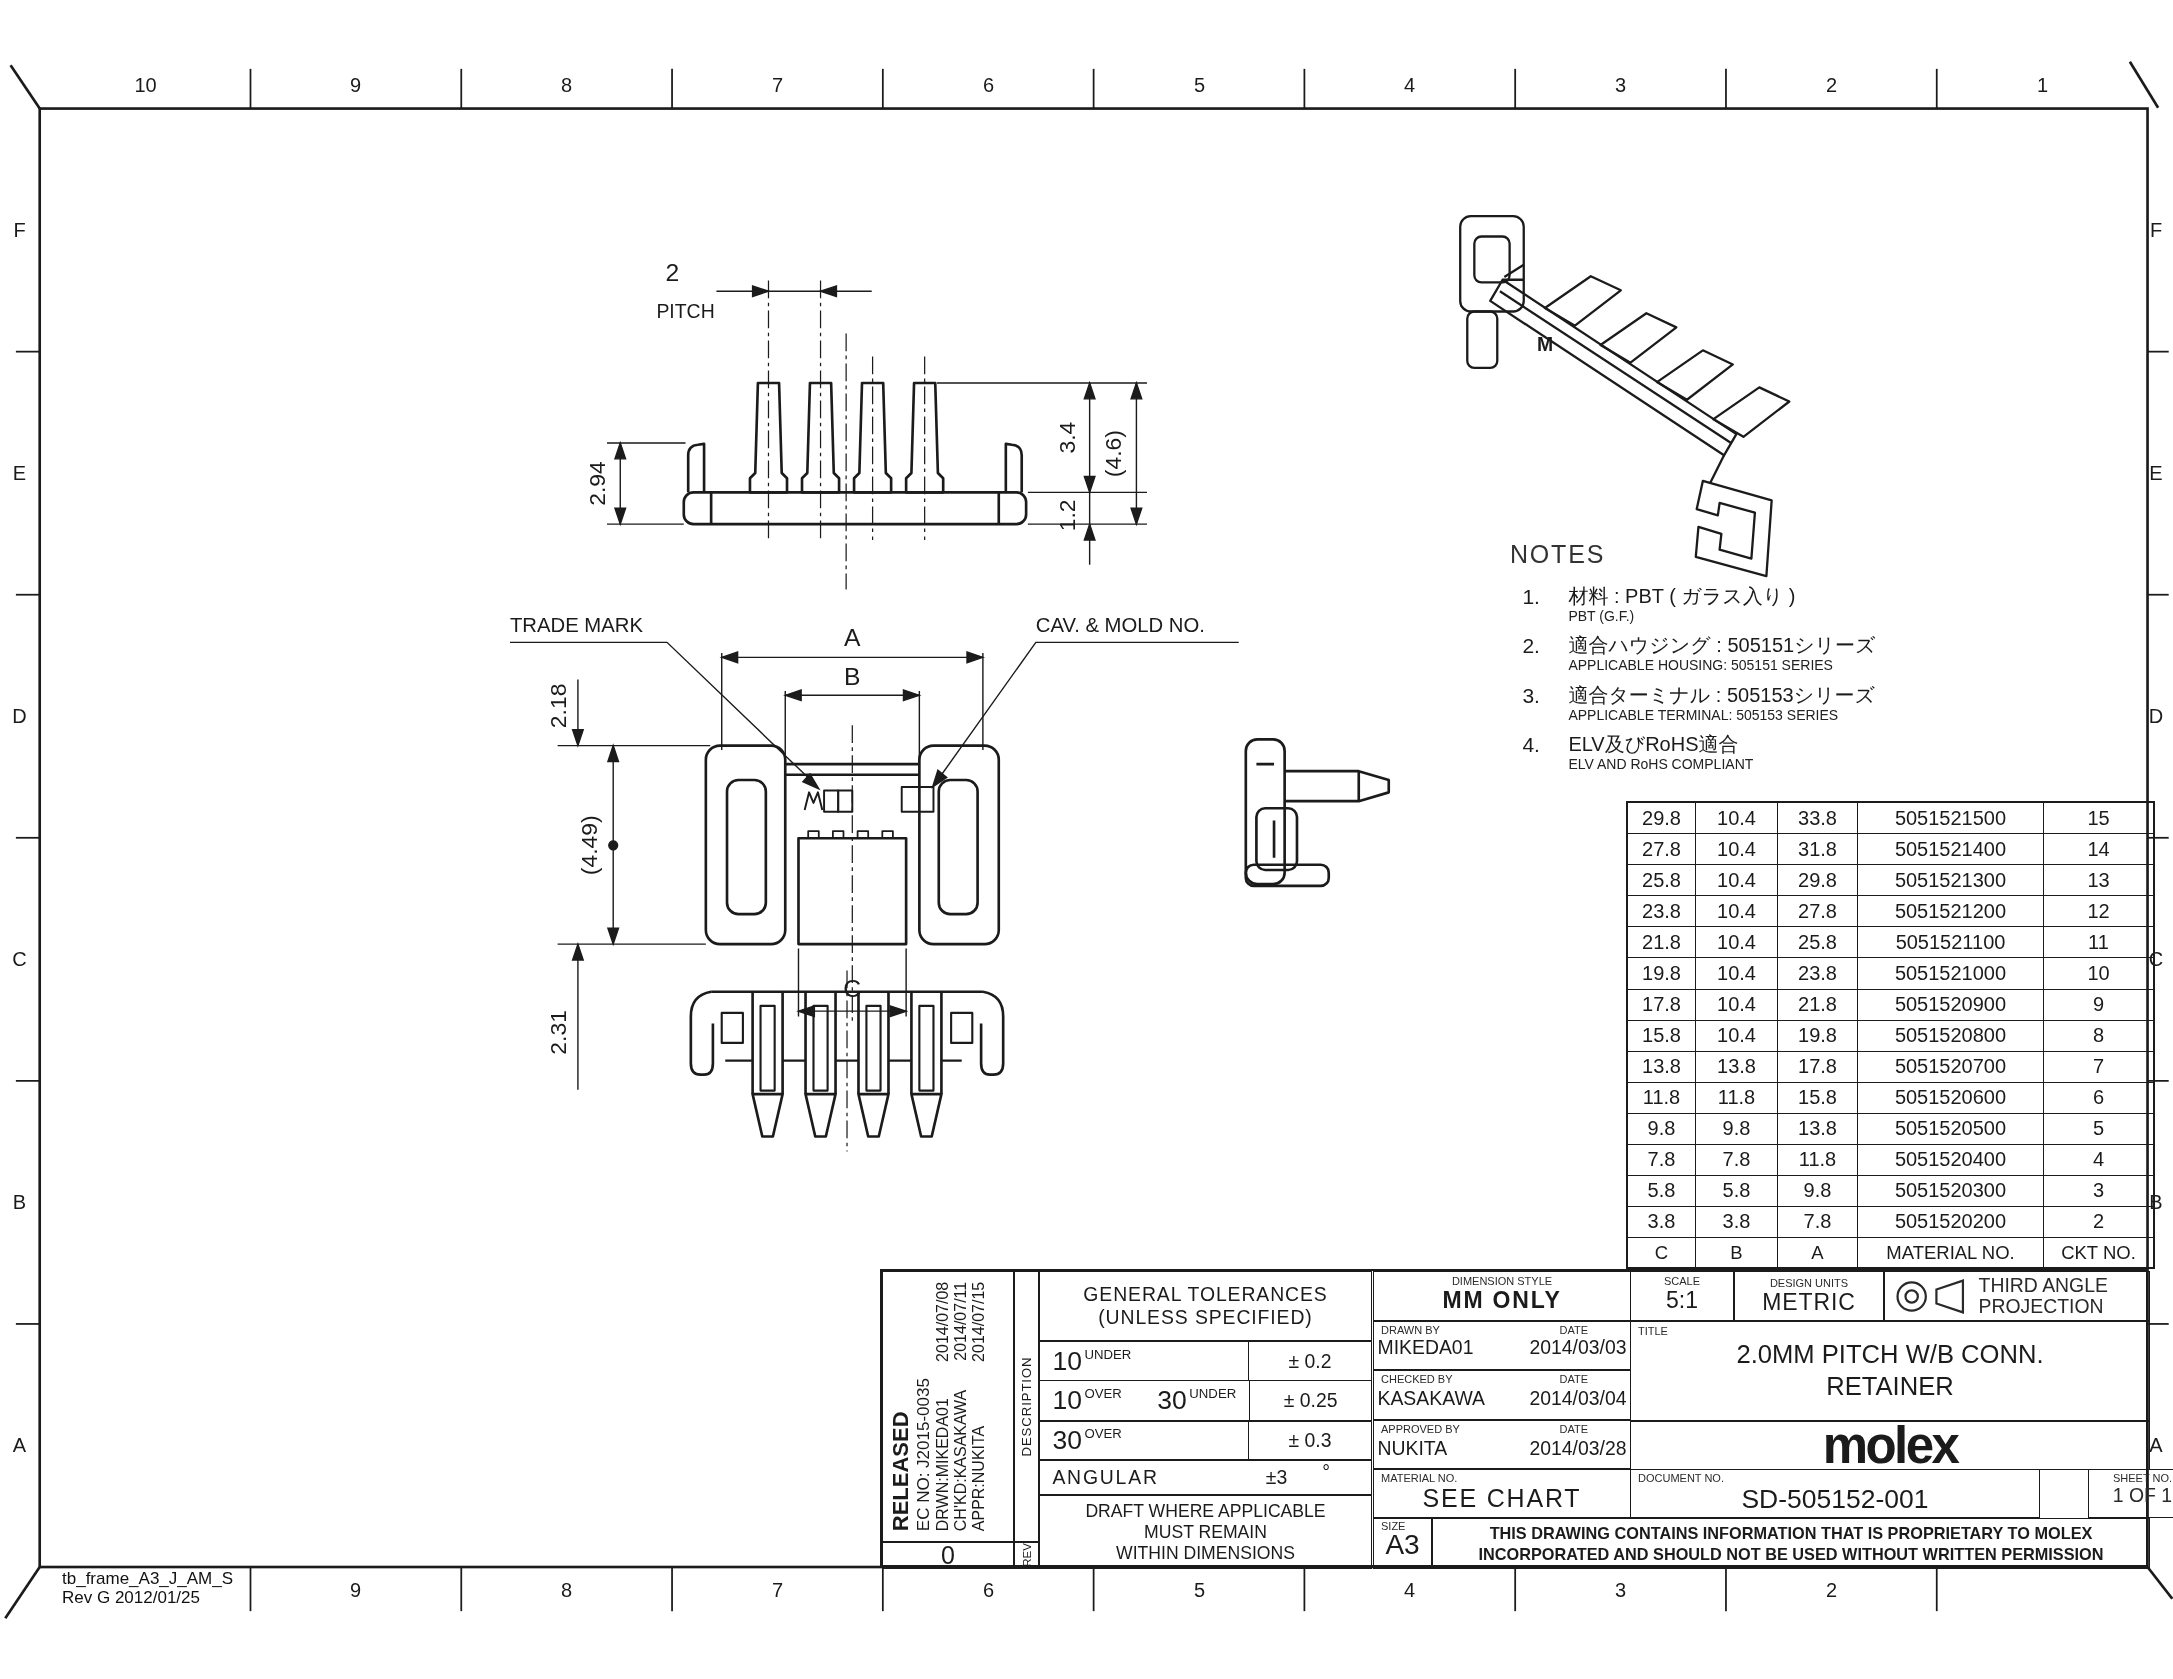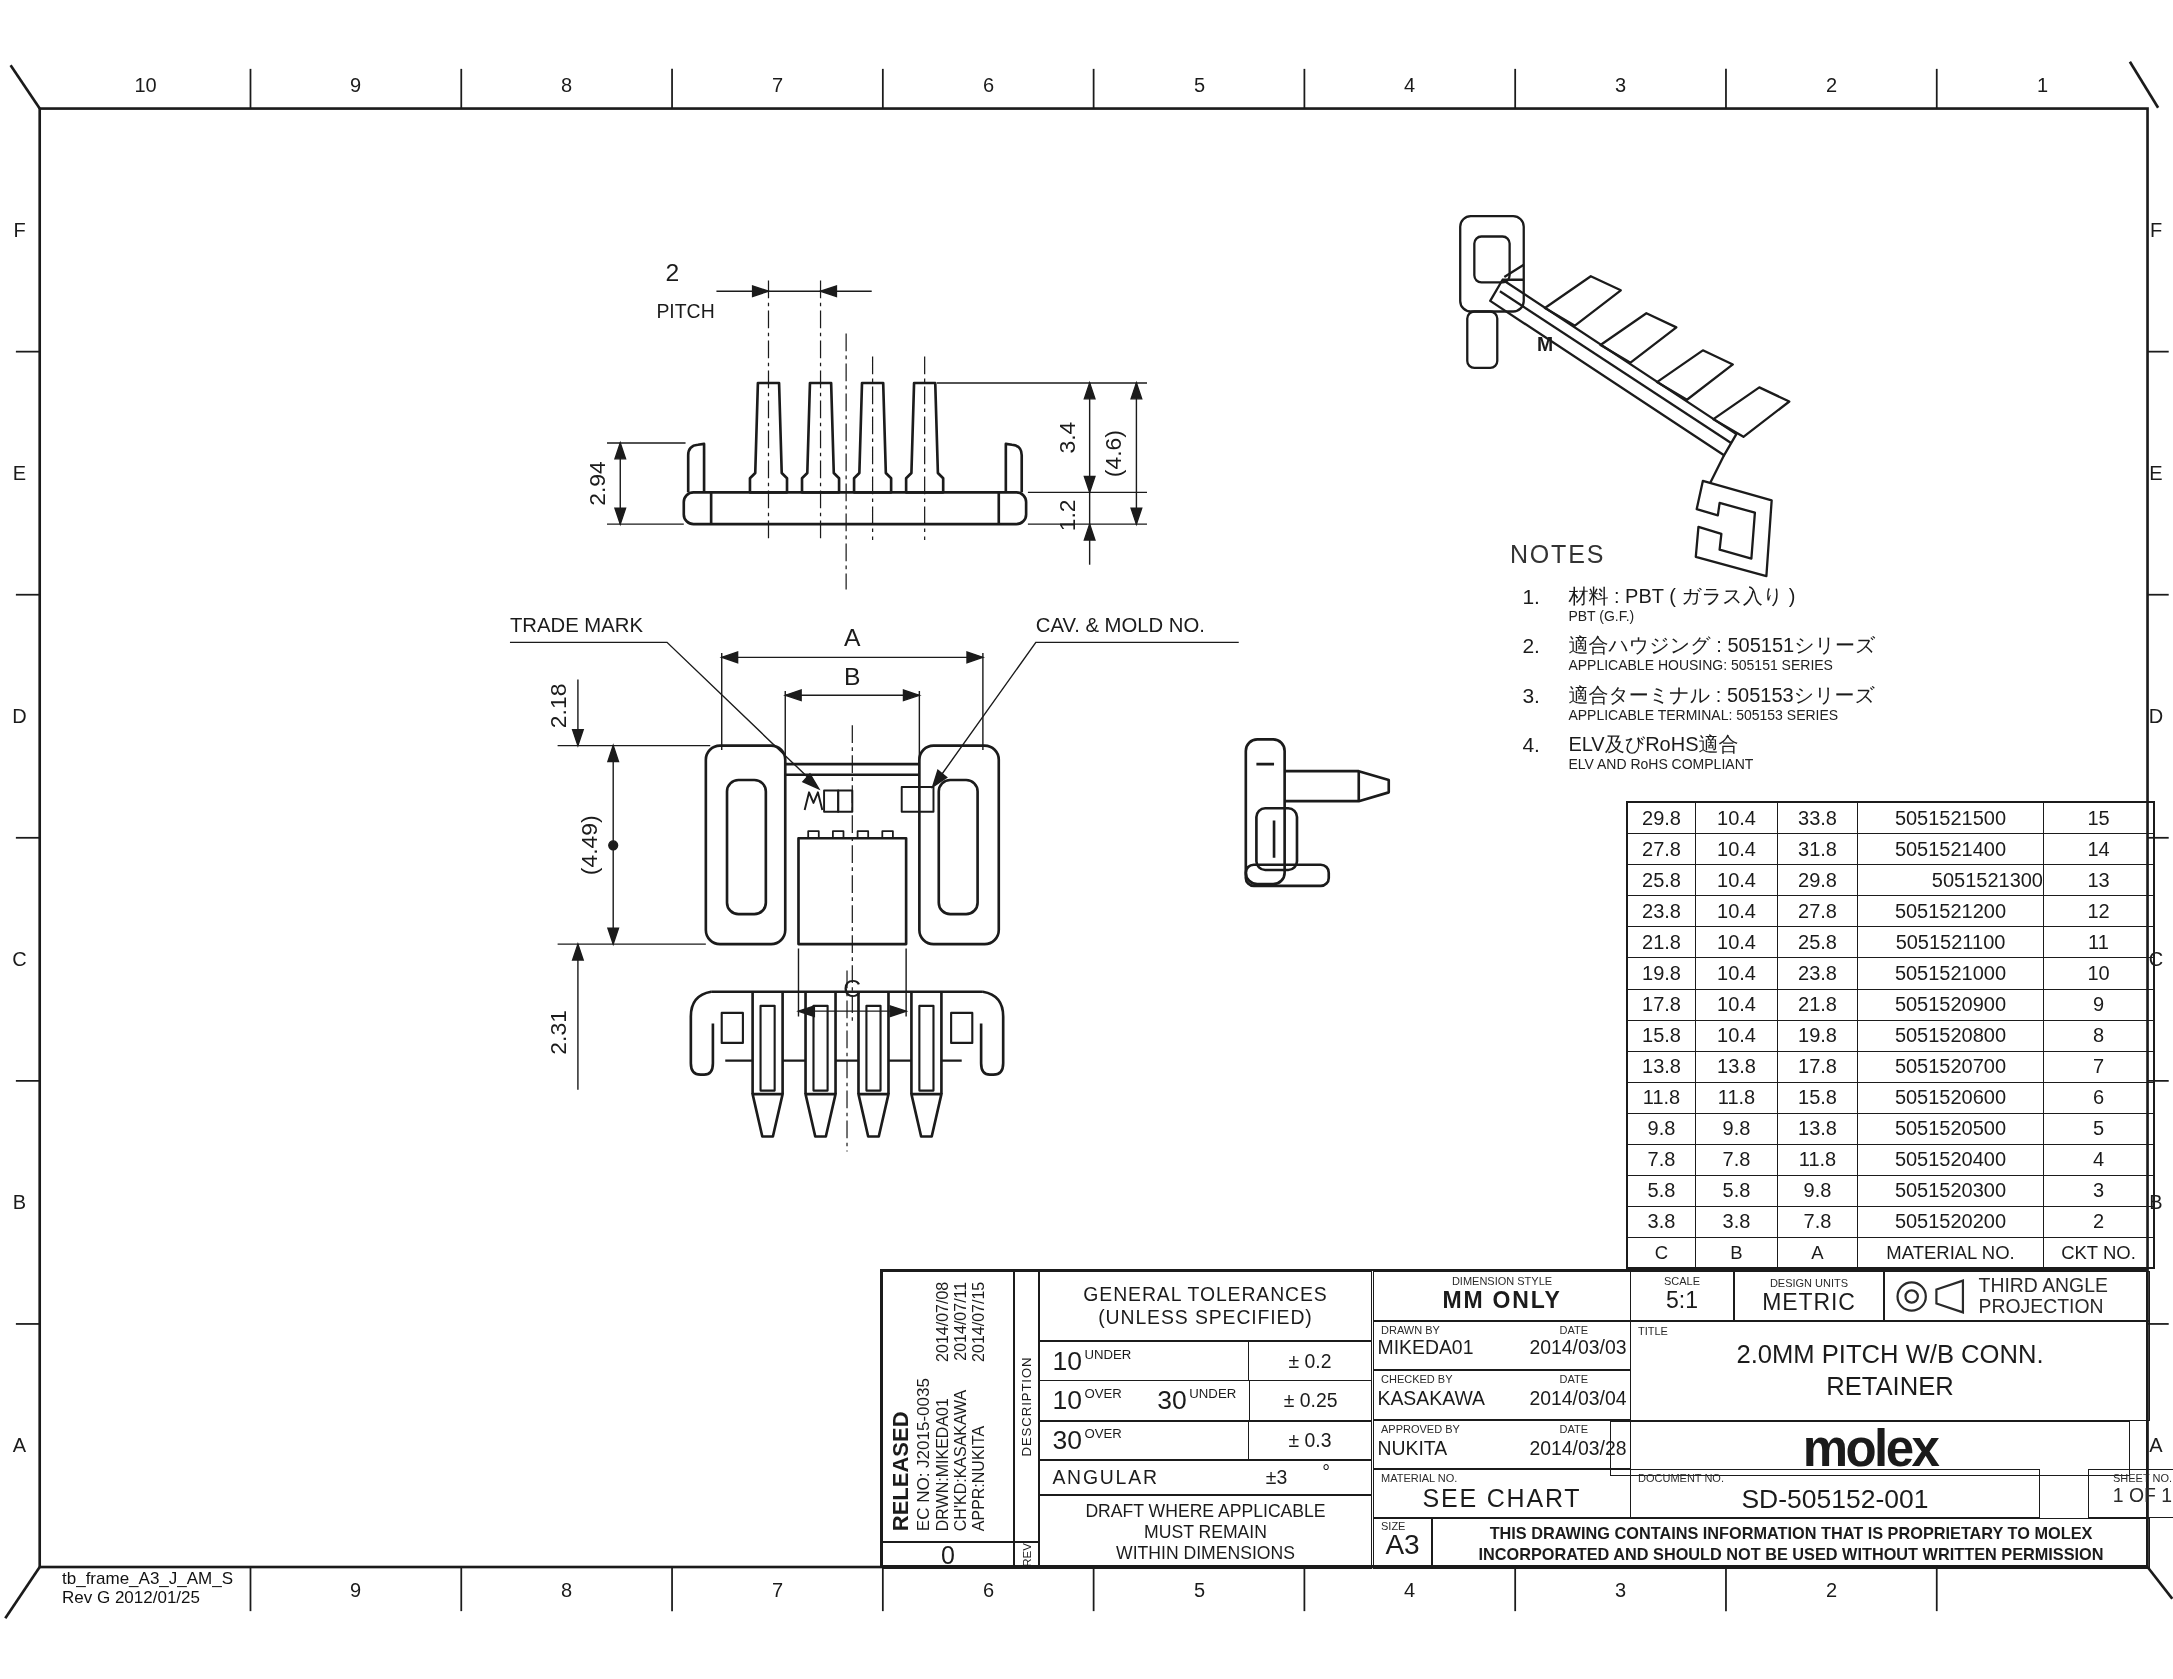--- a/index.html
+++ b/index.html
@@ -297,21 +297,21 @@
             <td style="width: 67px;">27.8</td>
             <td style="width: 81px;">10.4</td>
             <td style="width: 79px;">31.8</td>
             <td style="width: 185px;">5051521400</td>
             <td style="width: 109px;">14</td>
           </tr>
           <tr>
             <td style="width: 67px;">25.8</td>
             <td style="width: 81px;">10.4</td>
             <td style="width: 79px;">29.8</td>
-            <td style="width: 185px; text-align: right;">5051521300</td>
+            <td style="width: 185px;">5051521300</td>
             <td style="width: 109px;">13</td>
           </tr>
           <tr>
             <td style="width: 67px;">23.8</td>
             <td style="width: 81px;">10.4</td>
             <td style="width: 79px;">27.8</td>
             <td style="width: 185px;">5051521200</td>
             <td style="width: 109px;">12</td>
           </tr>
           <tr>
@@ -540,21 +540,21 @@
         <div>PROJECTION</div>
       </div>
     </div>
     <div class="cell" style="left:748px;top:50px;width:520px;height:100px;">
       <span class="lab" style="position:absolute;left:7px;top:2.6px;">TITLE</span>
       <div style="text-align:center;margin-top:16px;font-size:25.6px;line-height:32px;">
         <div>2.0MM PITCH W/B CONN.</div>
         <div>RETAINER</div>
       </div>
     </div>
-    <div class="cell center" style="left:728px;top:150px;width:520px;height:55px;">
+    <div class="cell center" style="left:748px;top:150px;width:520px;height:49px;">
       <span class="molex">molex</span>
     </div>
     <div class="cell" style="left:748px;top:198px;width:410px;height:49px;">
       <div class="lab" style="padding:1.8px 0 0 7px;">DOCUMENT NO.</div>
       <div style="font-size:26.5px;text-align:center;">SD-505152-001</div>
     </div>
     <div class="cell" style="left:1158px;top:198px;width:109px;height:49px;text-align:center;margin-left:48px;">
       <div class="lab" style="margin-top:1.8px;">SHEET NO.</div>
       <div style="font-size:19.4px;color:#2a2a2a;">1 OF 1</div>
     </div>

